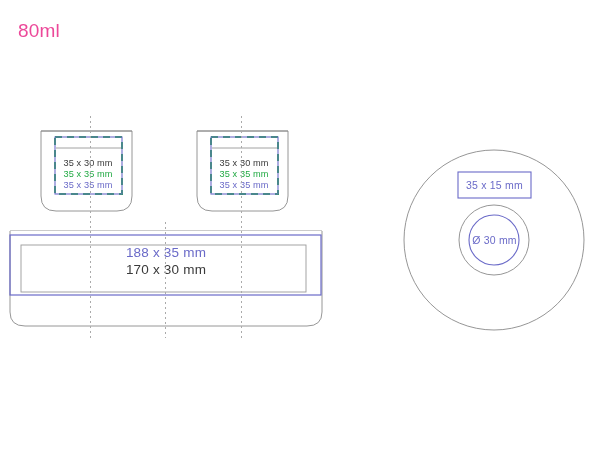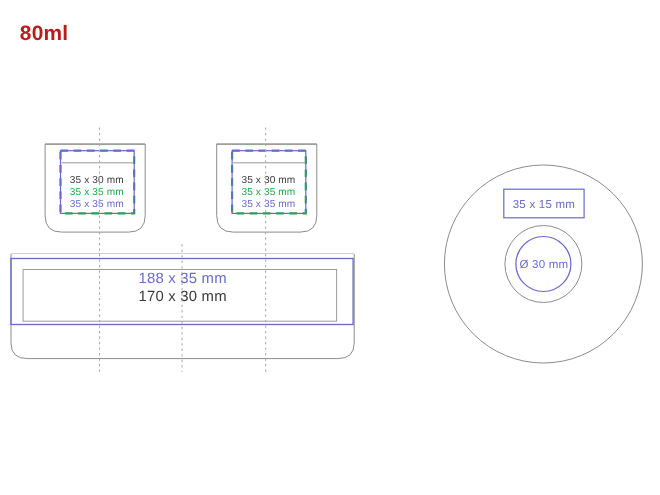--- a/index.html
+++ b/index.html
@@ -22,22 +22,22 @@
     top: 0;
     width: 600px;
     height: 450px;
   }
   .title-text {
     position: absolute;
     left: 18px;
     top: 20px;
     font-family: "Liberation Sans", sans-serif;
     font-size: 19px;
-    font-weight: 700;
-    color: #b91c1c;
+    font-weight: 400;
+    color: #ec4899;
     letter-spacing: 0.2px;
     white-space: nowrap;
   }
   svg { display: block; }
   .lbl {
     font-family: "Liberation Sans", sans-serif;
     font-size: 9.2px;
     letter-spacing: 0.1px;
   }
   .lbl-black { fill: #3a3a3a; }

